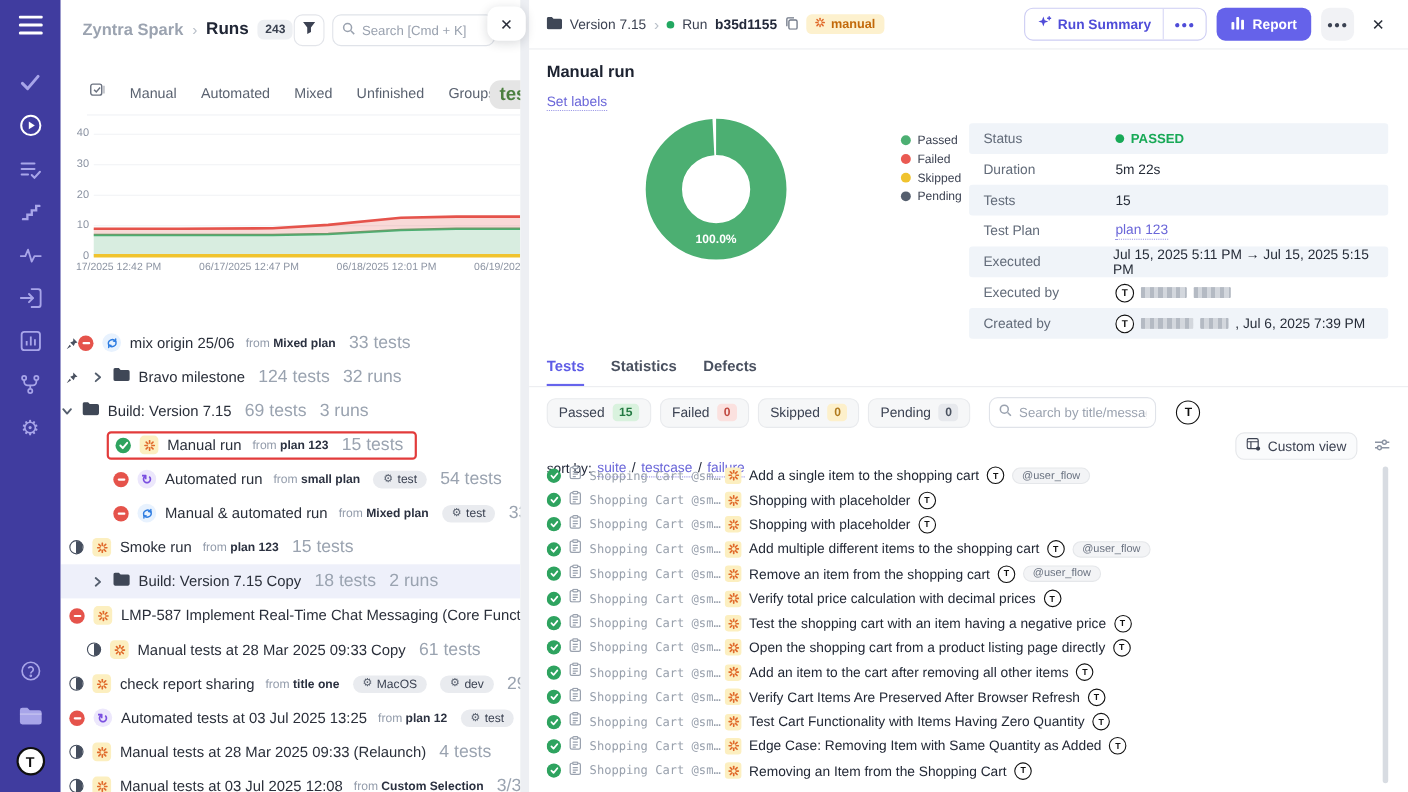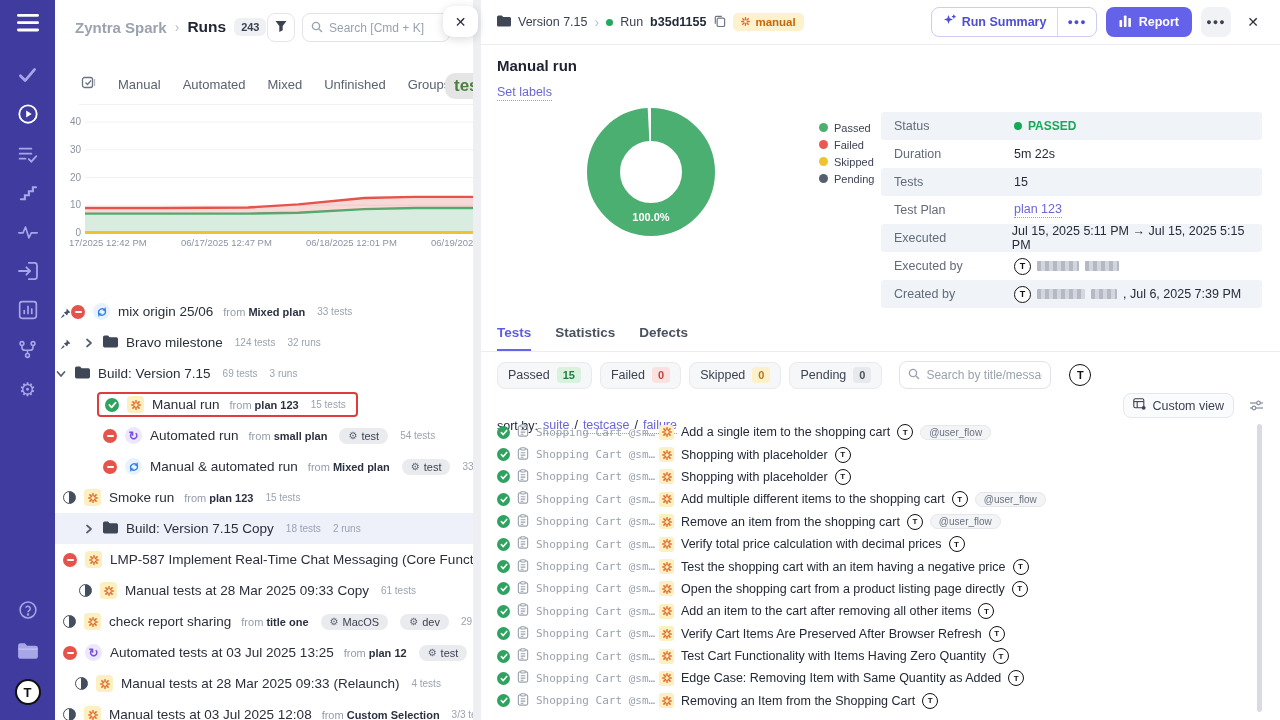--- a/index.html
+++ b/index.html
@@ -38,21 +38,21 @@
   #runs { position:absolute; left:0; top:296px; width:418px; }
   .run-row { position:relative; height:31px; display:flex; align-items:center; white-space:nowrap; cursor:pointer; }
   .run-row.hl { background:#eef0fa; }
   .run-pin { position:absolute; left:5px; top:9px; }
   .run-main { display:inline-flex; align-items:center; gap:8px; }
   .run-main.selbox { border:2px solid #e23b3b; border-radius:4px; padding:2px 10px 2px 6px; }
   .chev { width:12px; display:inline-flex; justify-content:center; }
   .run-title { font-size:13.5px; color:#2a2f3a; }
   .run-from { font-size:11px; color:#939cab; margin-left:2px; }
   .run-from b { color:#2b3140; font-weight:700; }
-  .run-meta { font-size:10px; color:#9aa3b0; margin-left:4px; }
+  .run-meta { font-size:16px; color:#9aa3b0; margin-left:4px; }
   .cfg-tag { display:inline-flex; align-items:center; gap:4px; background:#e9ebef; border-radius:10px; padding:2px 9px; font-size:11px; color:#3b4252; margin-left:4px; }
   .cfg-tag .g { font-size:10px; color:#5a6270; line-height:1; }
   .st { width:14px; height:14px; border-radius:50%; display:inline-flex; align-items:center; justify-content:center; flex:0 0 auto; }
   .st-failed { background:#e5534b; } .st-failed i { display:block; width:7px; height:2px; background:#fff; border-radius:1px; }
   .st-passed { background:#2ea35f; }
   .st-prog { width:13px; height:13px; border:1.5px solid #454e5e; background:linear-gradient(90deg, #ffffff 50%, #454e5e 50%); }
   .ty { width:17px; height:17px; border-radius:4px; display:inline-flex; align-items:center; justify-content:center; flex:0 0 auto; }
   .ty-manual { background:#fcefc0; }
   .ty-auto { background:#ece7fc; border-radius:50%; color:#7a4fe0; font-size:12px; font-weight:bold; line-height:1; }
   .ty-mixed { background:#e8f2fe; border-radius:50%; }
@@ -486,21 +486,21 @@
         <span class="run-main">
           <span class="st st-failed">
             <i></i>
           </span>
           <span class="ty ty-auto">↻</span>
           <span class="run-title">Automated tests at 03 Jul 2025 13:25</span>
           <span class="run-from">from <b>plan 12</b></span>
           <span class="cfg-tag"><span class="g">⚙</span>test</span>
         </span>
       </div>
-      <div class="run-row" style="padding-left: 20px;">
+      <div class="run-row" style="padding-left: 8px;">
         <span class="run-main">
           <span class="st st-prog"></span>
           <span class="ty ty-manual">
             <svg width="10" height="10" viewBox="0 0 10 10">
               <g stroke="#e06a2b" stroke-width="1.5" stroke-linecap="round">
                 <line x1="5" y1="0.7" x2="5" y2="2.8"></line>
                 <line x1="5" y1="7.2" x2="5" y2="9.3"></line>
                 <line x1="0.7" y1="5" x2="2.8" y2="5"></line>
                 <line x1="7.2" y1="5" x2="9.3" y2="5"></line>
                 <line x1="1.9" y1="1.9" x2="3.4" y2="3.4"></line>

